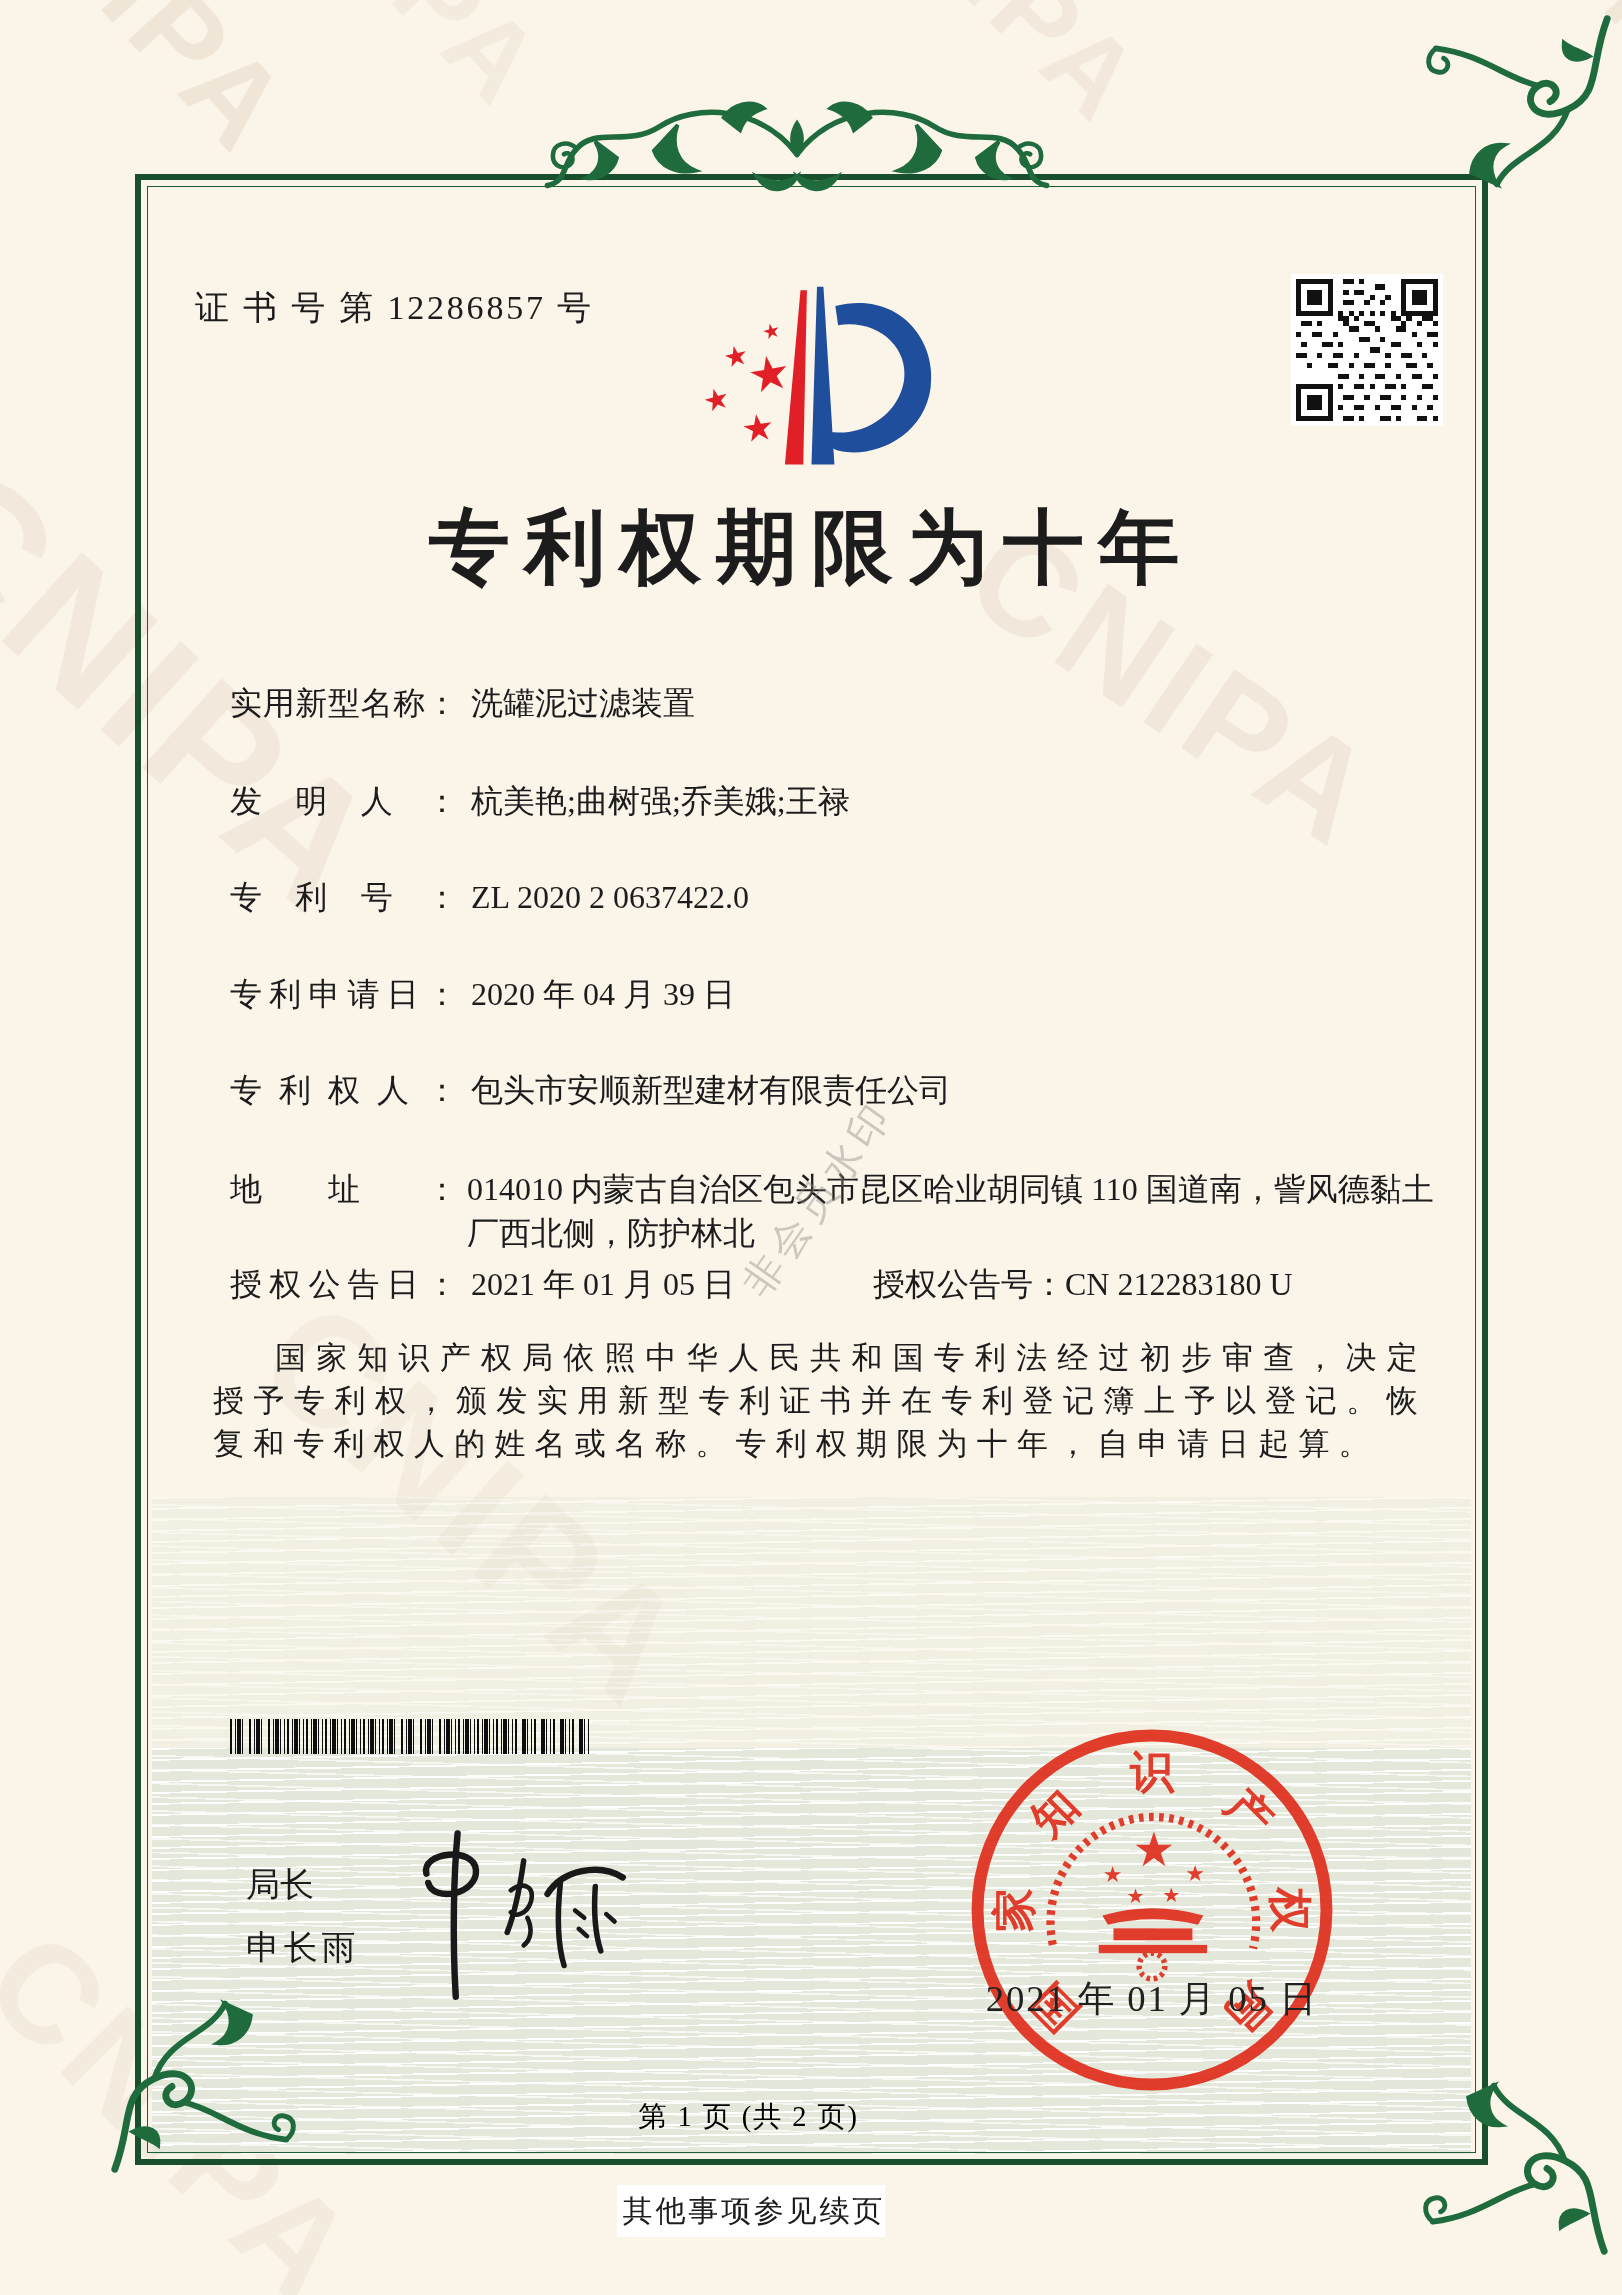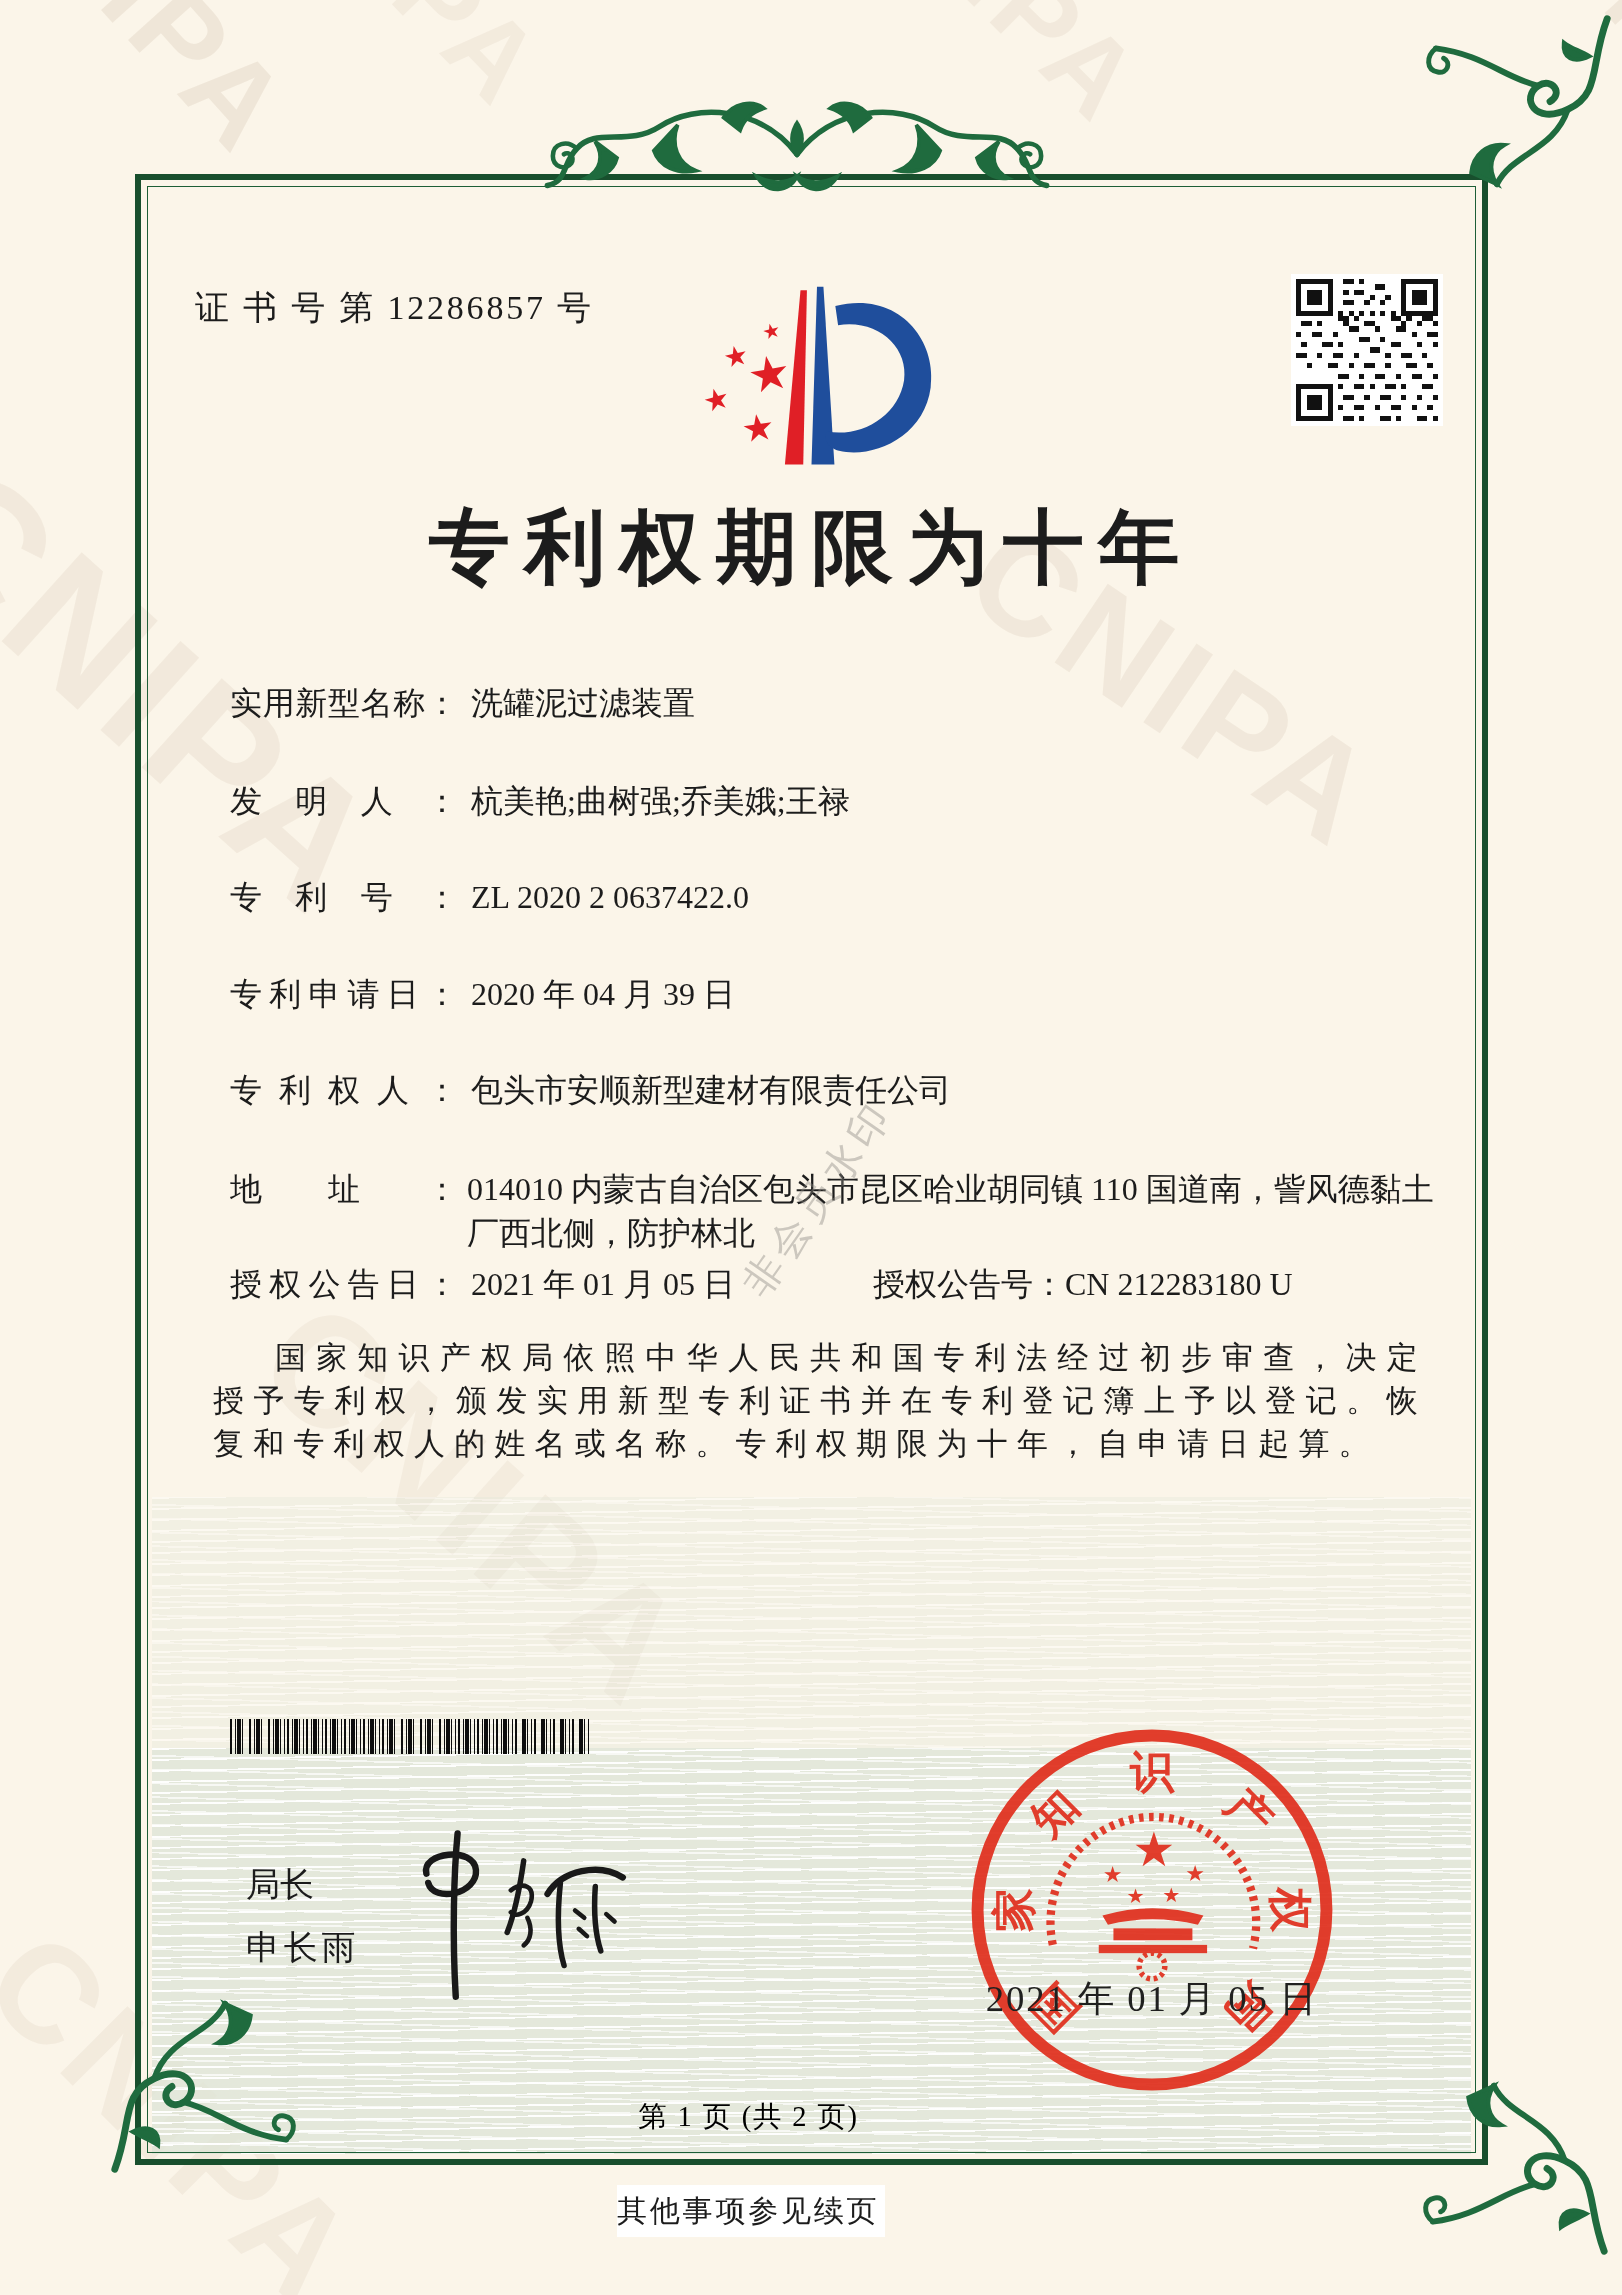--- a/index.html
+++ b/index.html
@@ -82,21 +82,21 @@
   .signature{position:absolute;left:386px;top:1826px;z-index:5;}
   
   .seal{position:absolute;left:950px;top:1708px;z-index:6;}
   
   .page-info{
     position:absolute;left:597px;top:2098px;width:303px;text-align:center;
     font-size:28.5px;letter-spacing:1.8px;z-index:5;color:#000000;
   }
   .footer-note{
     position:absolute;left:617px;top:2185px;width:268px;height:52px;background:#ffffff;
-    display:flex;align-items:center;justify-content:flex-start;font-size:30px;letter-spacing:2.8px;z-index:5;
+    display:flex;align-items:center;justify-content:flex-end;font-size:30px;letter-spacing:2.8px;z-index:5;
   }
 </style>
 </head>
 <body>
 
 <div class="page">
 
   <div class="wm" style="left:-64px;top:-83px;font-size:119px;transform:rotate(48deg);">CNIPA</div>
   <div class="wm" style="left:211px;top:-110px;font-size:110px;transform:rotate(46deg);opacity:.45;">CNIPA</div>
   <div class="wm" style="left:808px;top:-92px;font-size:110px;transform:rotate(45deg);opacity:.5;">CNIPA</div>

